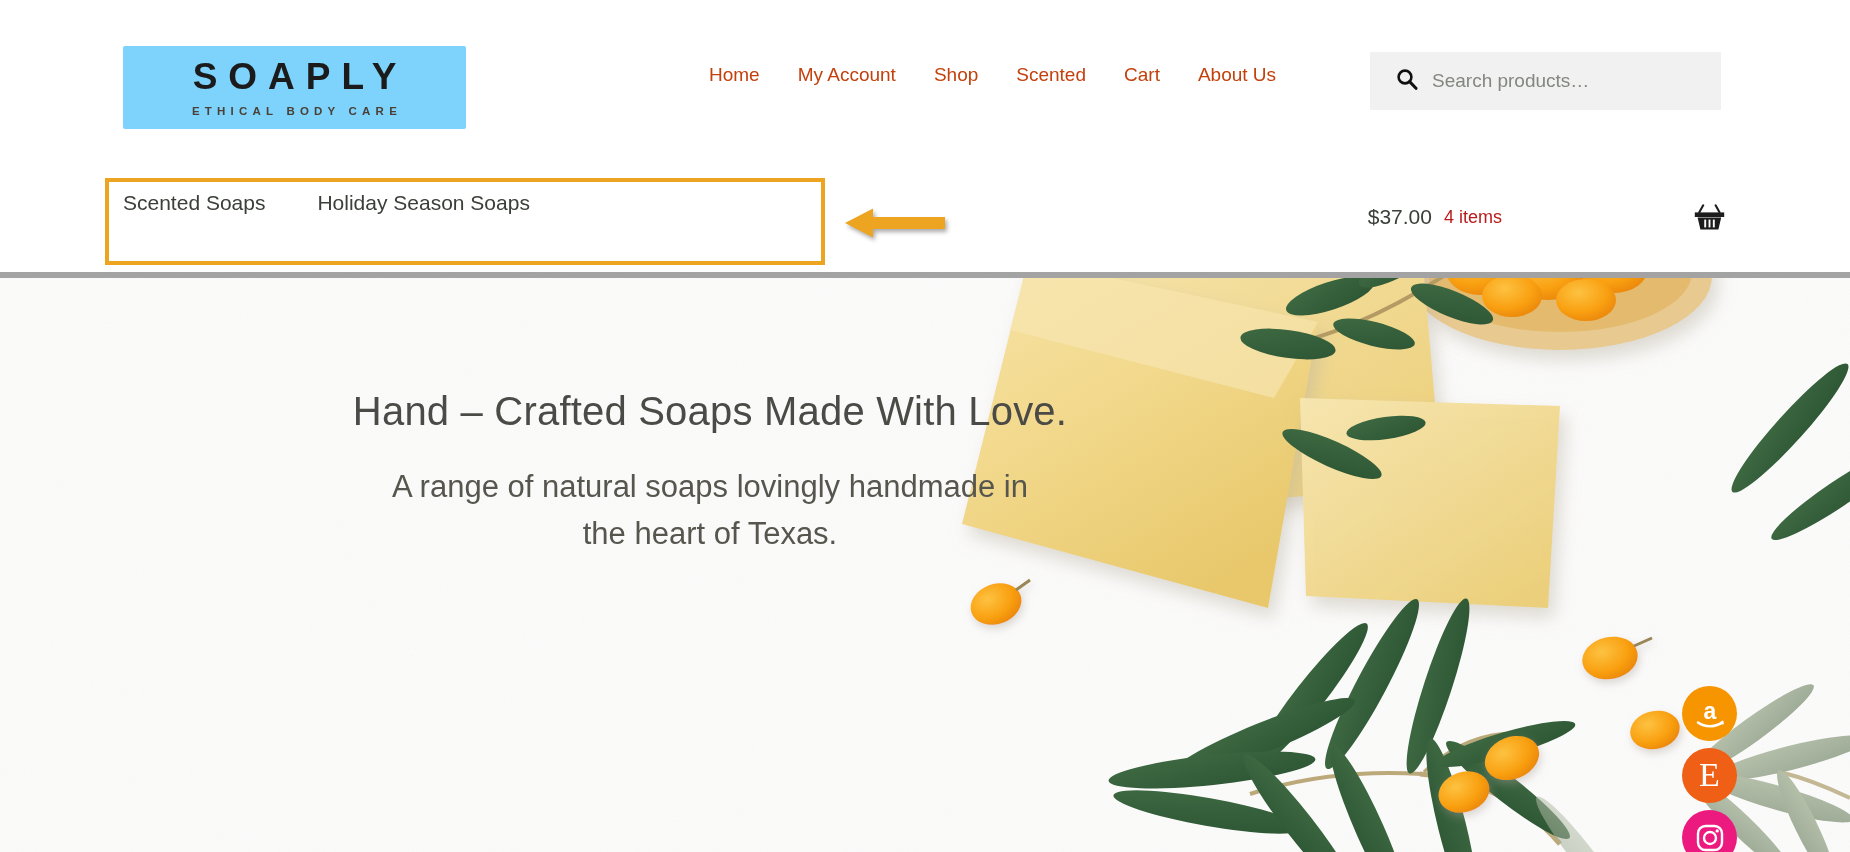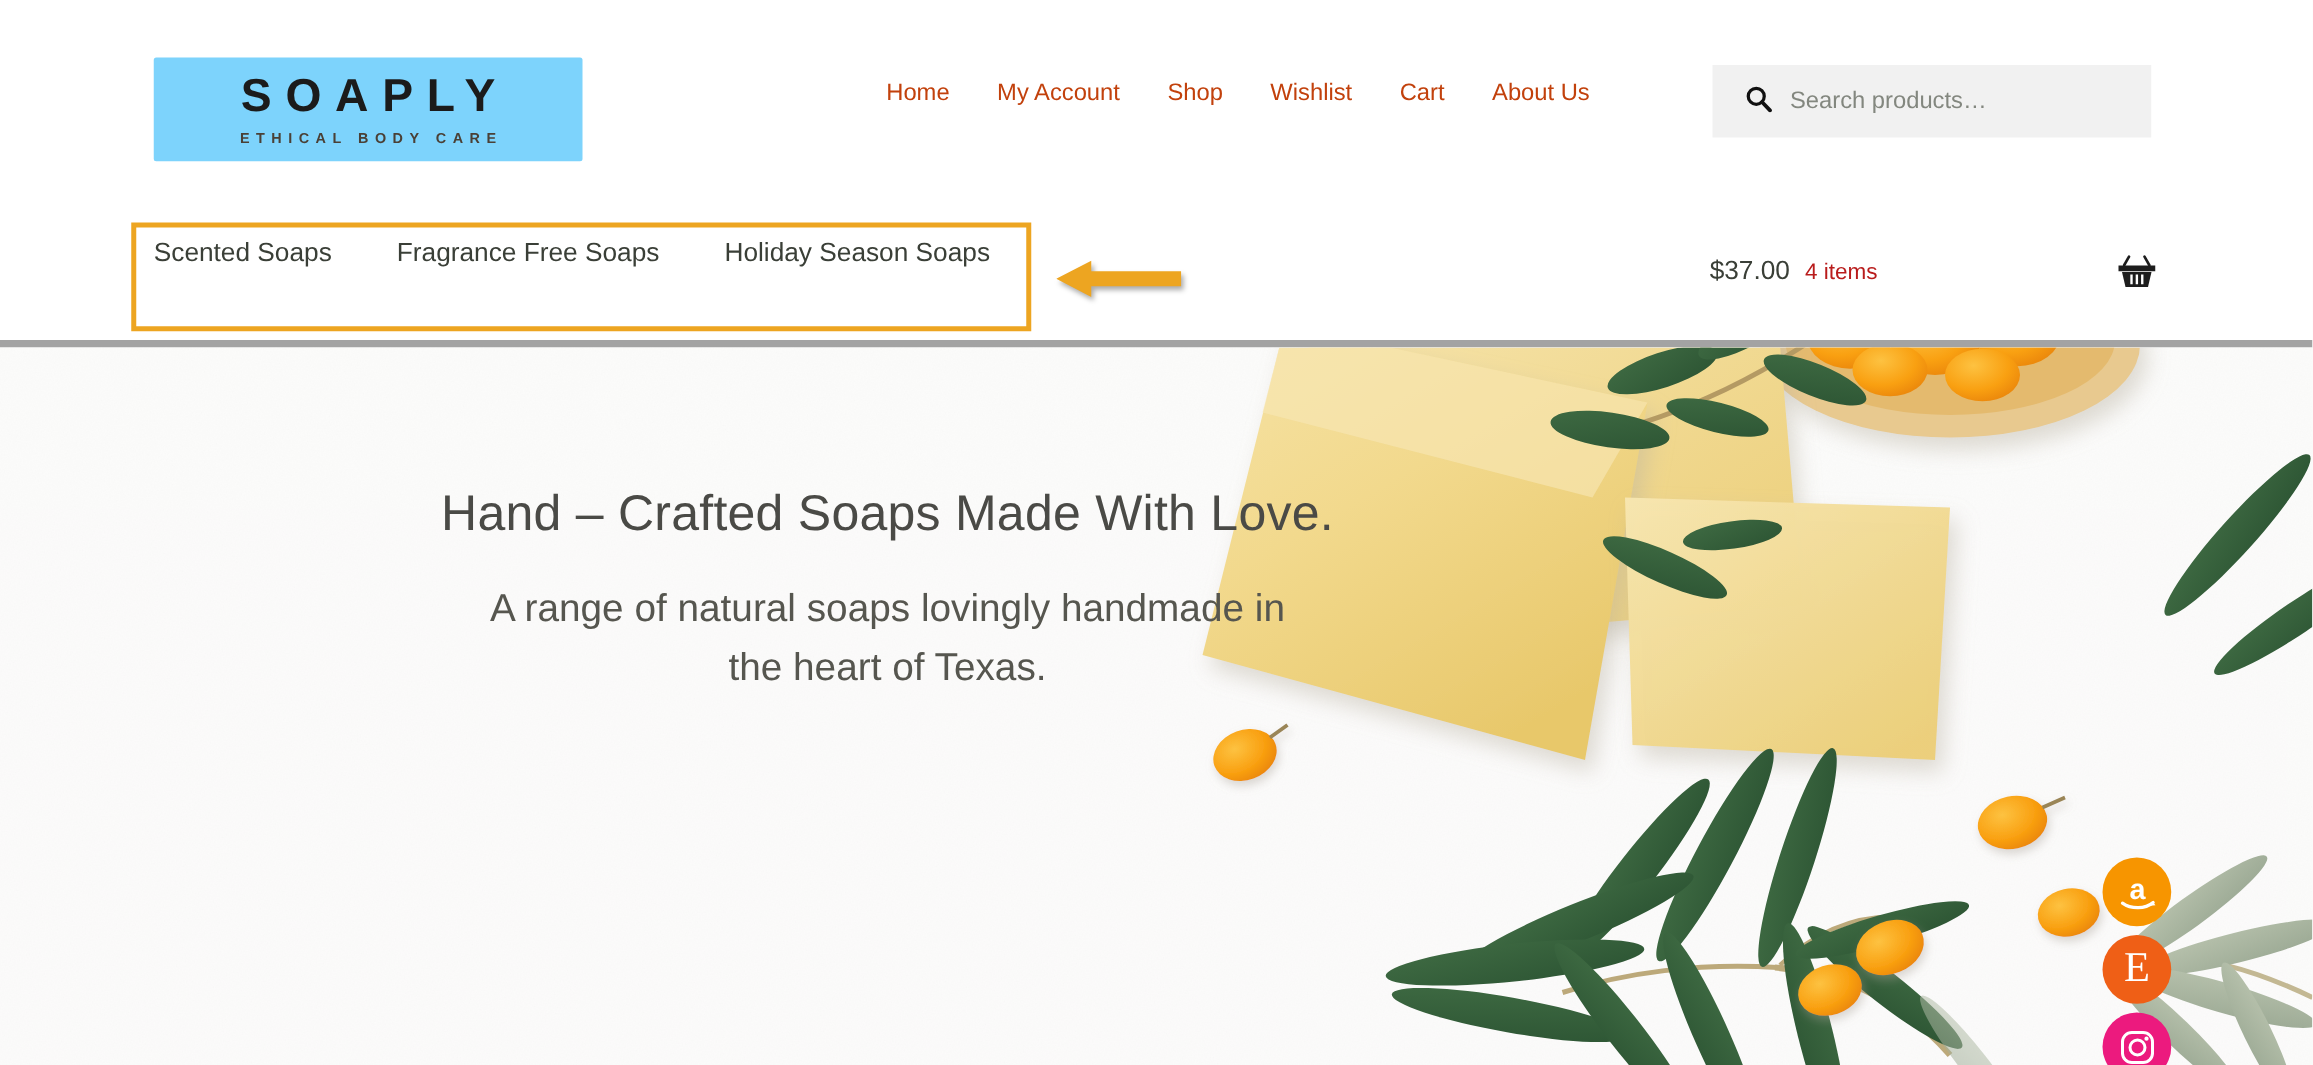--- a/index.html
+++ b/index.html
@@ -286,41 +286,40 @@
 
     <div class="logo">
       <div class="logo-main">SOAPLY</div>
       <div class="logo-sub">ETHICAL BODY CARE</div>
     </div>
 
     <nav class="main-nav">
       <a href="#">Home</a>
       <a href="#">My Account</a>
       <a href="#">Shop</a>
-      <a href="#">Wishlist</a>
+      <a href="#">Scented</a>
       <a href="#">Cart</a>
       <a href="#">About Us</a>
     </nav>
 
     <div class="search-box">
       <span class="search-icon">
         <svg width="22" height="22" viewBox="0 0 22 22">
           <circle cx="9" cy="9" r="6.4" fill="none" stroke="#111" stroke-width="2.6"></circle>
           <line x1="13.6" y1="13.6" x2="20" y2="20.3" stroke="#111" stroke-width="3" stroke-linecap="round"></line>
         </svg>
       </span>
       <input class="search-input" type="text" placeholder="Search products…" style="">
     </div>
   </div>
 
   <div class="subnav-row">
 
     <nav class="subnav">
       <a href="#">Scented Soaps</a>
-      <a href="#">Fragrance Free Soaps</a>
       <a href="#">Holiday Season Soaps</a>
     </nav>
 
     <div class="cart-summary">
       <span class="cart-total">$37.00</span>
       <span class="cart-count">4 items</span>
       <span class="cart-icon-wrap">
         <svg width="31" height="27" viewBox="0 0 31 27">
           <path d="M9.2 1.3 L5.3 8.2" stroke="#1d1d1d" stroke-width="2.1" fill="none" stroke-linecap="round"></path>
           <path d="M21.6 1.3 L25.5 8.2" stroke="#1d1d1d" stroke-width="2.1" fill="none" stroke-linecap="round"></path>

